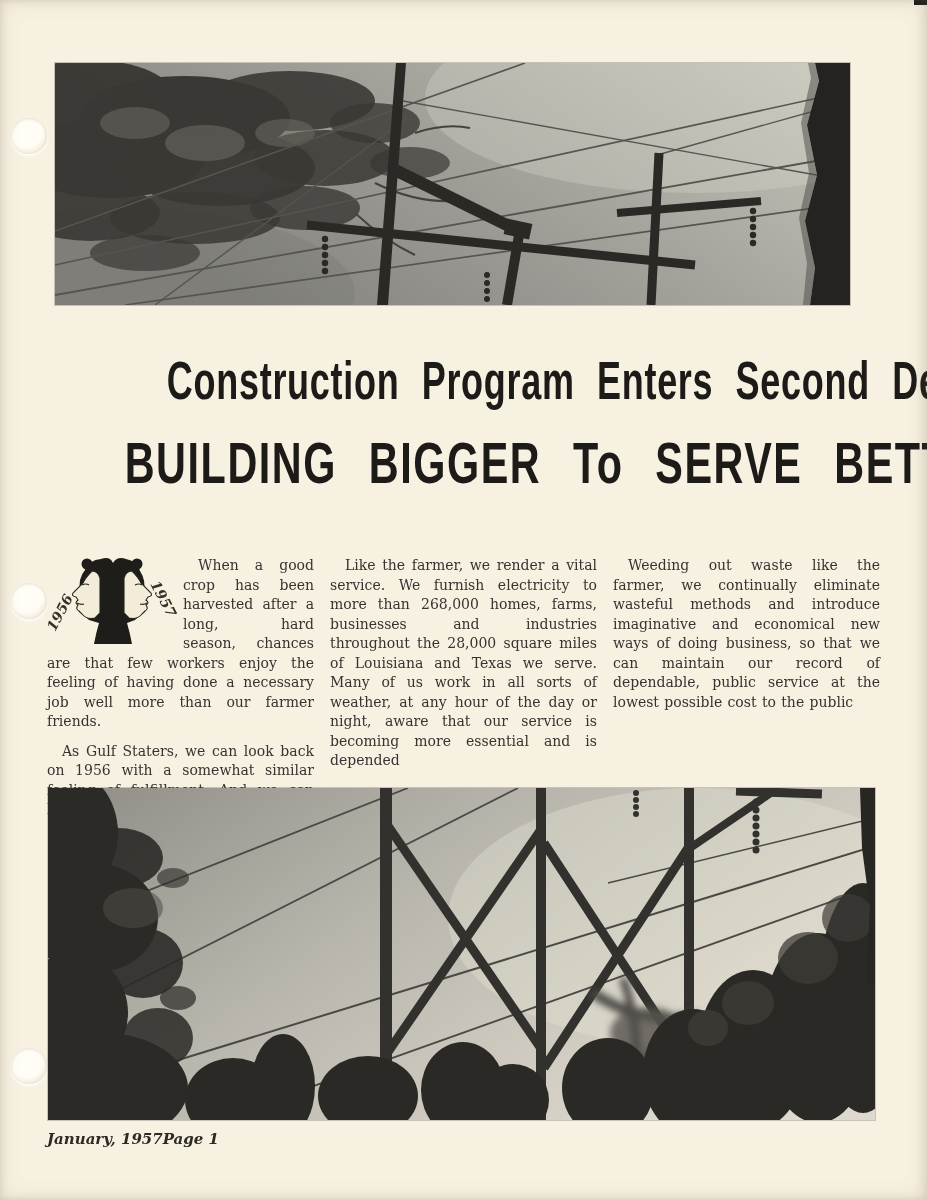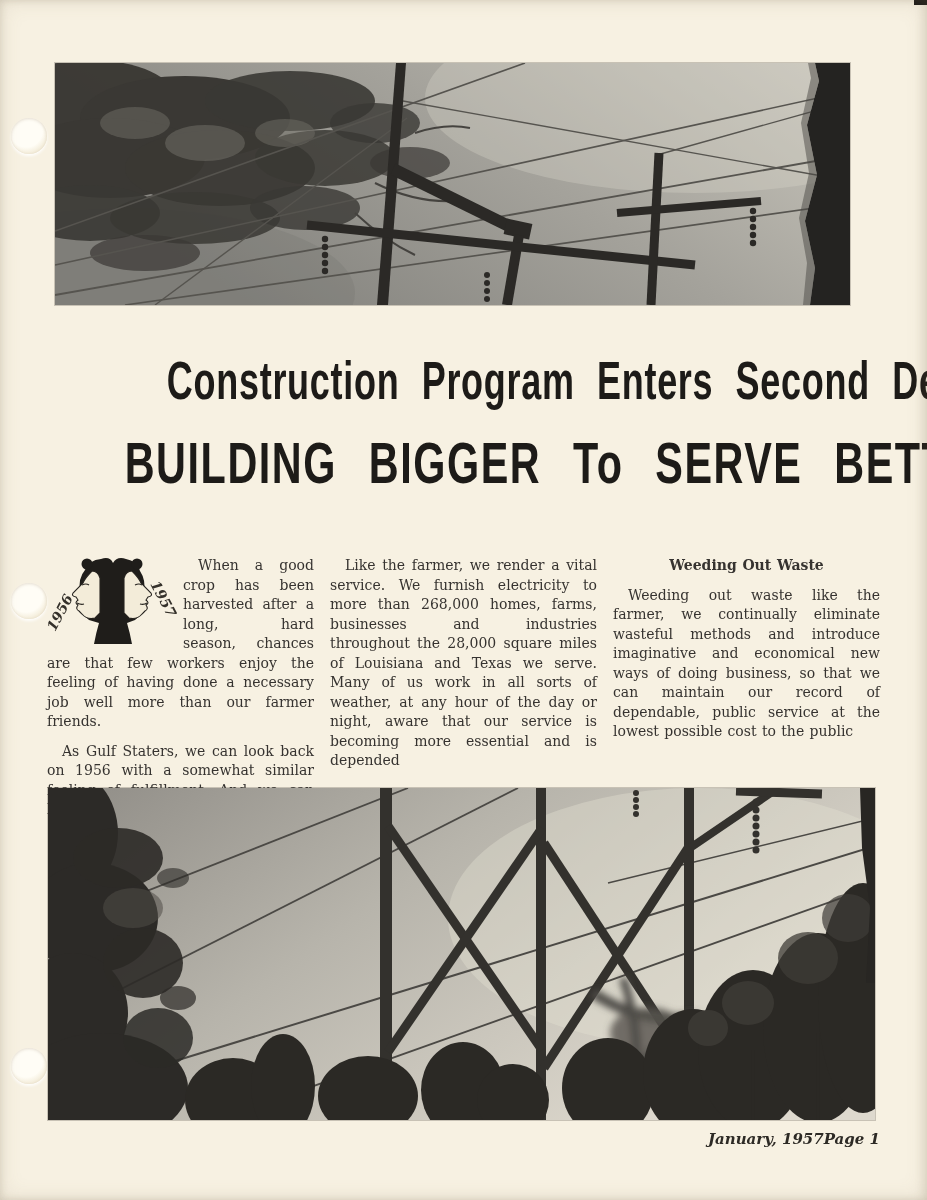--- a/index.html
+++ b/index.html
@@ -48,21 +48,21 @@
   .col p{margin:0 0 10px 0;}
   .col p.indent{text-indent:15px;}
   .janus{
     float:left;width:130px;height:88px;margin:0 6px 2px 0;
   }
   .janus svg{display:block;width:100%;height:100%;}
   .subhead{font-weight:bold;text-align:center;margin:4px 0 3px 0;text-indent:0;}
 
   .footer{
     position:absolute;left:47px;right:47px;top:1130px;
-    display:flex;justify-content:flex-end;
+    display:flex;justify-content:flex-start;
     font-family:"DejaVu Serif", serif;font-weight:bold;font-style:italic;
     font-size:15px;color:#2d2a25;
   }
 </style>
 </head>
 <body>
 
 <div class="page">
 
   <div class="corner-mark"></div>
@@ -179,21 +179,20 @@
           </g>
         </svg>
       </div>
       <p class="indent">When a good crop has been harvested after a long, hard season, chances are that few workers enjoy the feeling of having done a necessary job well more than our farmer friends.</p>
       <p class="indent">As Gulf Staters, we can look back on 1956 with a somewhat similar feeling of fulfillment. And we can look</p>
     </div>
     <div class="col">
       <p class="indent">Like the farmer, we render a vital service. We furnish electricity to more than 268,000 homes, farms, businesses and industries throughout the 28,000 square miles of Louisiana and Texas we serve. Many of us work in all sorts of weather, at any hour of the day or night, aware that our service is becoming more essential and is depended</p>
     </div>
     <div class="col">
-      <p class="subhead">Weeding Out Waste</p>
       <p class="indent">Weeding out waste like the farmer, we continually eliminate wasteful methods and introduce imaginative and economical new ways of doing business, so that we can maintain our record of dependable, public service at the lowest possible cost to the public</p>
     </div>
   </div>
 
   <div class="photo photo-bottom">
     <svg viewBox="0 0 827 332" preserveAspectRatio="none">
       <defs>
         <linearGradient id="sky2" x1="0" y1="0" x2="1" y2="0.55">
           <stop offset="0" stop-color="#8f8c86"></stop>
           <stop offset="0.45" stop-color="#b7b4ab"></stop>

